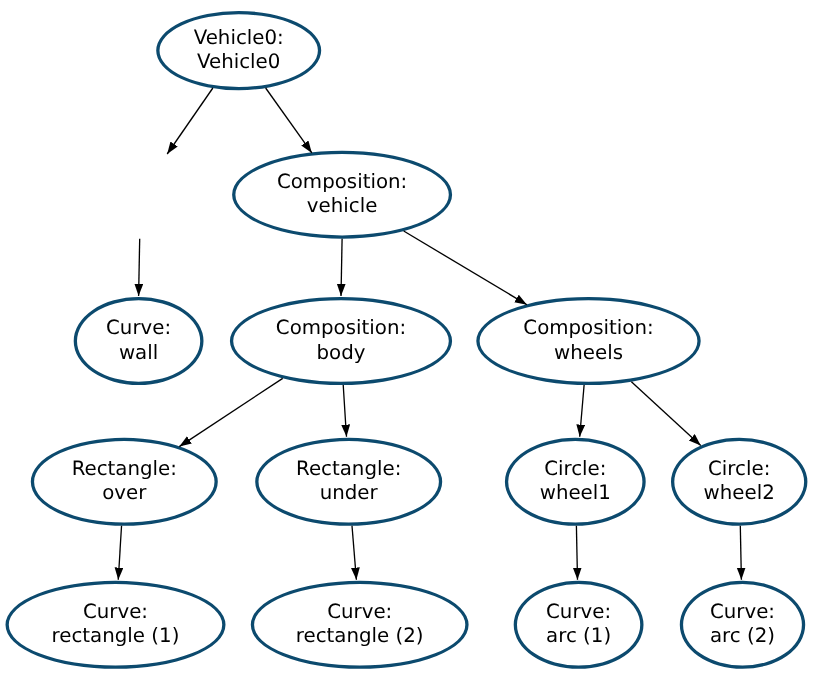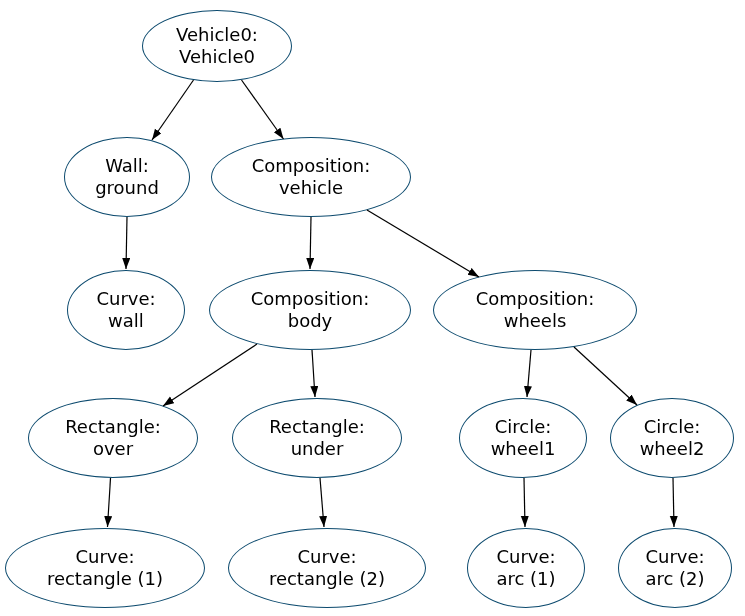--- a/index.html
+++ b/index.html
@@ -11,21 +11,21 @@
     position: relative;
     width: 745px;
     height: 616px;
     background: #ffffff;
     font-family: "DejaVu Sans", sans-serif;
     overflow: hidden;
   }
   .node {
     position: absolute;
     box-sizing: border-box;
-    border: 1px solid #0c4a6e;
+    border: 3px solid #0c4a6e;
     border-radius: 50%;
     background: #ffffff;
     color: #000000;
     display: flex;
     align-items: center;
     justify-content: center;
     text-align: center;
     white-space: pre-line;
     font-size: 18px;
     line-height: 22px;
@@ -43,22 +43,20 @@
     stroke-width: 1.2;
   }
 </style>
 </head>
 <body>
 
 <div class="canvas">
 
   <div class="node" style="left:142px; top:10px;  width:150px; height:72px;">Vehicle0:
 Vehicle0</div>
-  <div class="node" style="left:64px;  top:137px; width:126px; height:80px;">Wall:
-ground</div>
   <div class="node" style="left:211px; top:137px; width:200px; height:80px;">Composition:
 vehicle</div>
   <div class="node" style="left:67px;  top:270px; width:118px; height:80px;">Curve:
 wall</div>
   <div class="node" style="left:209px; top:270px; width:202px; height:80px;">Composition:
 body</div>
   <div class="node" style="left:433px; top:270px; width:204px; height:80px;">Composition:
 wheels</div>
   <div class="node" style="left:28px;  top:398px; width:170px; height:80px;">Rectangle:
 over</div>

